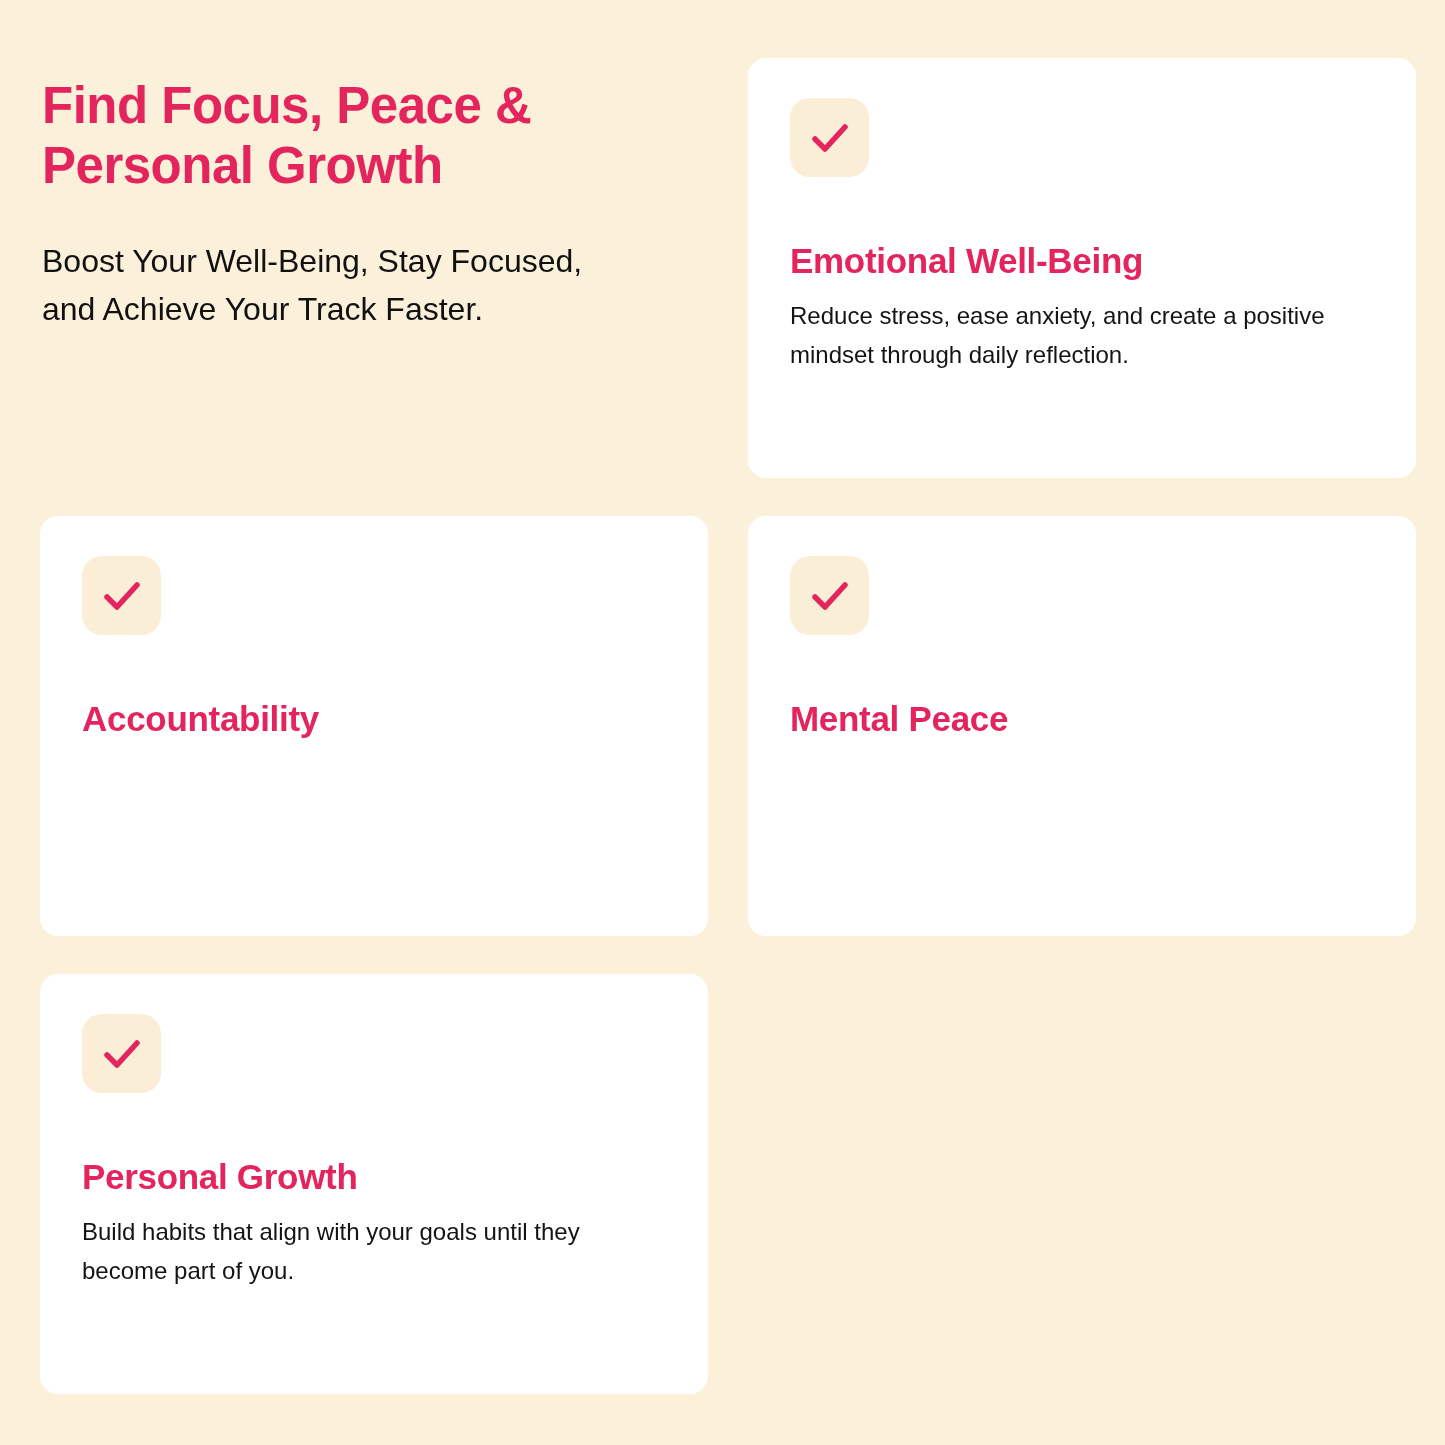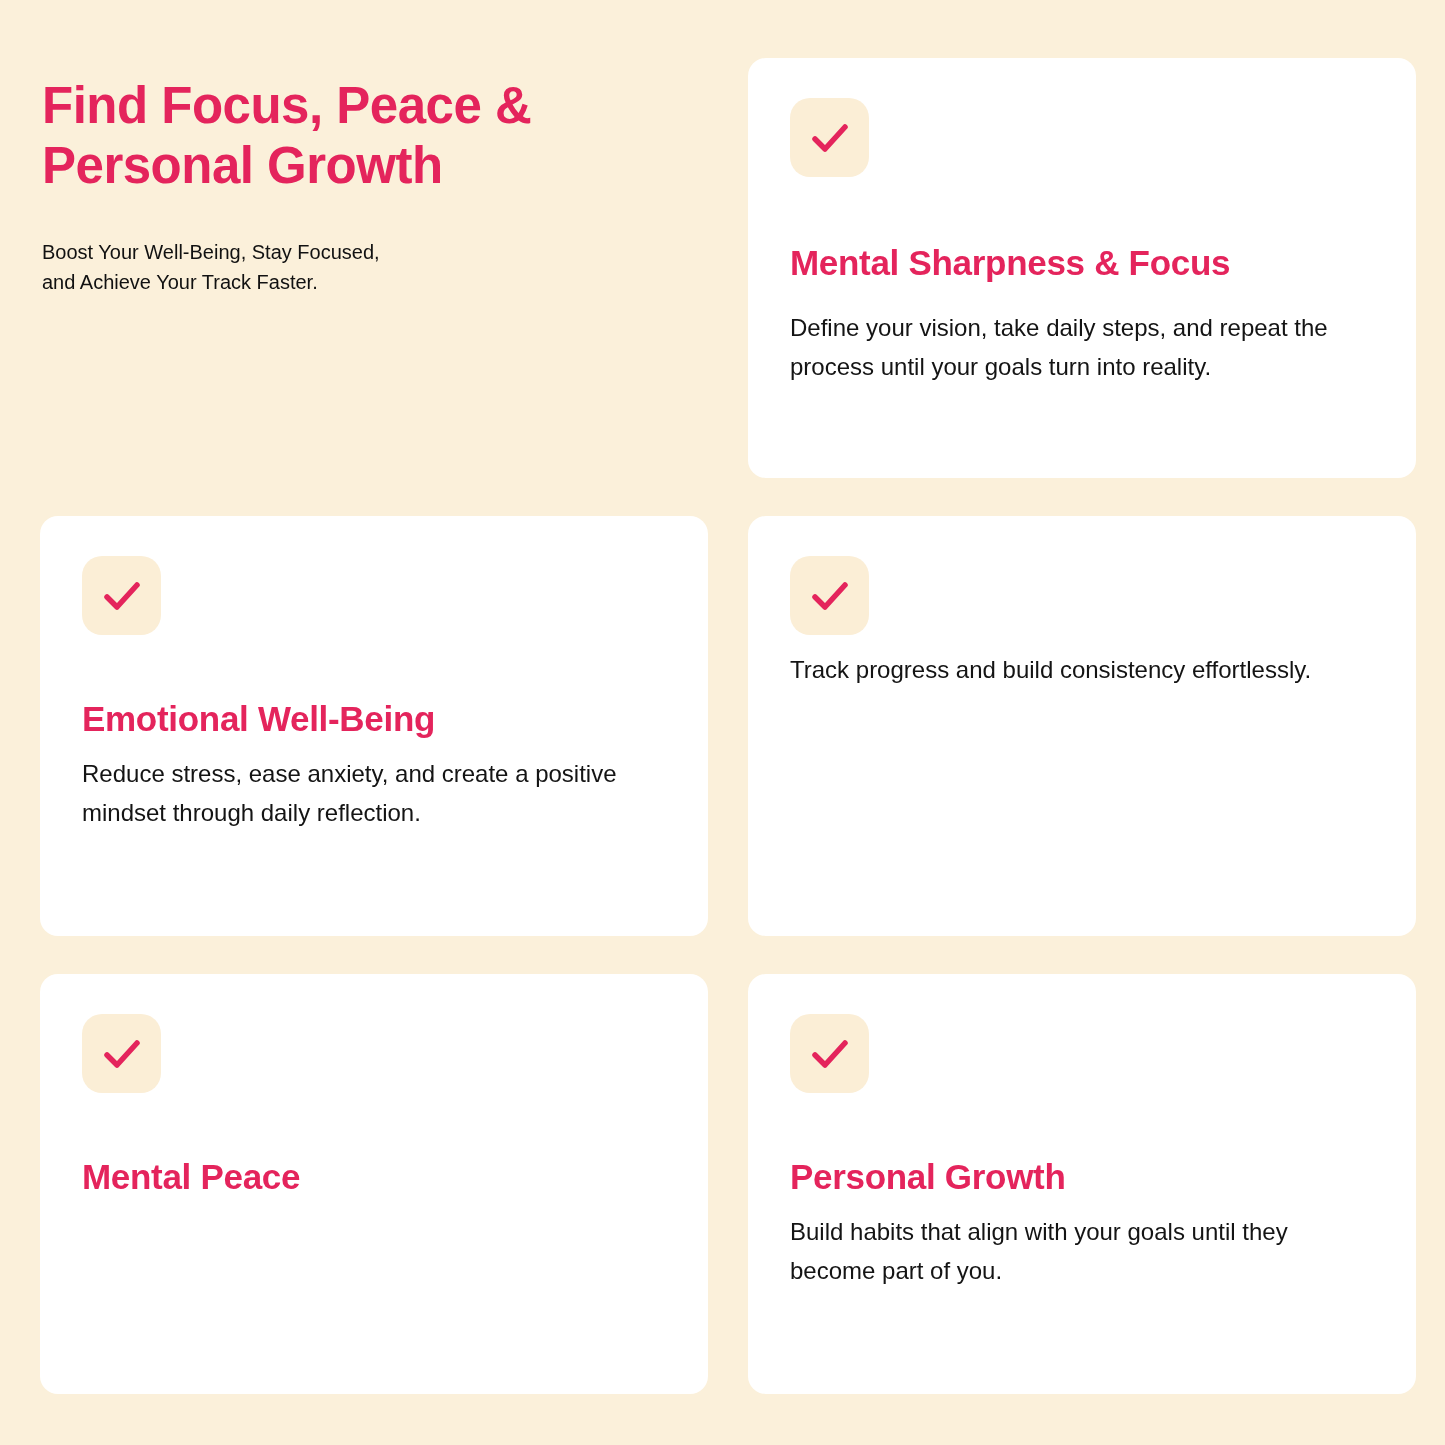--- a/index.html
+++ b/index.html
@@ -37,21 +37,21 @@
   .intro h1 {
     margin: 0;
     font-size: 51px;
     line-height: 1.18;
     font-weight: bold;
     color: #e4245c;
     letter-spacing: -0.5px;
   }
   .intro p {
     margin: 42px 0 16px 0;
-    font-size: 20px;
+    font-size: 32px;
     line-height: 1.48;
     color: #111111;
   }
   
   .card {
     background: #ffffff;
     border-radius: 18px;
     padding: 40px 44px 40px 42px;
     box-sizing: border-box;
     display: flex;
@@ -103,47 +103,38 @@
       <h1>
         <span>Find Focus, Peace &amp;</span><br>
         <span>Personal Growth</span>
       </h1>
       <p>
         <span>Boost Your Well-Being, Stay Focused,</span><br>
         <span>and Achieve Your Track Faster.</span>
       </p>
     </div>
 
-    <div class="card card-tall card-1">
-      <div class="icon-box">
-        <svg width="44" height="44" viewBox="0 0 44 44" aria-hidden="true">
-          <path d="M7 23 L17 33 L37 11" fill="none" stroke="#e4245c" stroke-width="5.5" stroke-linecap="round" stroke-linejoin="round"></path>
-        </svg>
-      </div>
-      <h2 class="card-title">Mental Sharpness &amp; Focus</h2>
-      <p class="card-desc">Define your vision, take daily steps, and repeat the process until your goals turn into reality.</p>
-    </div>
 
     <div class="card card-tall card-mid">
       <div class="icon-box">
         <svg width="44" height="44" viewBox="0 0 44 44" aria-hidden="true">
           <path d="M7 23 L17 33 L37 11" fill="none" stroke="#e4245c" stroke-width="5.5" stroke-linecap="round" stroke-linejoin="round"></path>
         </svg>
       </div>
       <h2 class="card-title">Emotional Well-Being</h2>
       <p class="card-desc">Reduce stress, ease anxiety, and create a positive mindset through daily reflection.</p>
     </div>
 
     <div class="card card-tall card-mid">
       <div class="icon-box">
         <svg width="44" height="44" viewBox="0 0 44 44" aria-hidden="true">
           <path d="M7 23 L17 33 L37 11" fill="none" stroke="#e4245c" stroke-width="5.5" stroke-linecap="round" stroke-linejoin="round"></path>
         </svg>
       </div>
-      <p class="card-desc">Track progress and build consistency effortlessly.</p>
+      <h2 class="card-title">Accountability</h2>
     </div>
 
     <div class="card card-tall card-mid">
       <div class="icon-box">
         <svg width="44" height="44" viewBox="0 0 44 44" aria-hidden="true">
           <path d="M7 23 L17 33 L37 11" fill="none" stroke="#e4245c" stroke-width="5.5" stroke-linecap="round" stroke-linejoin="round"></path>
         </svg>
       </div>
       <h2 class="card-title">Mental Peace</h2>
     </div>

